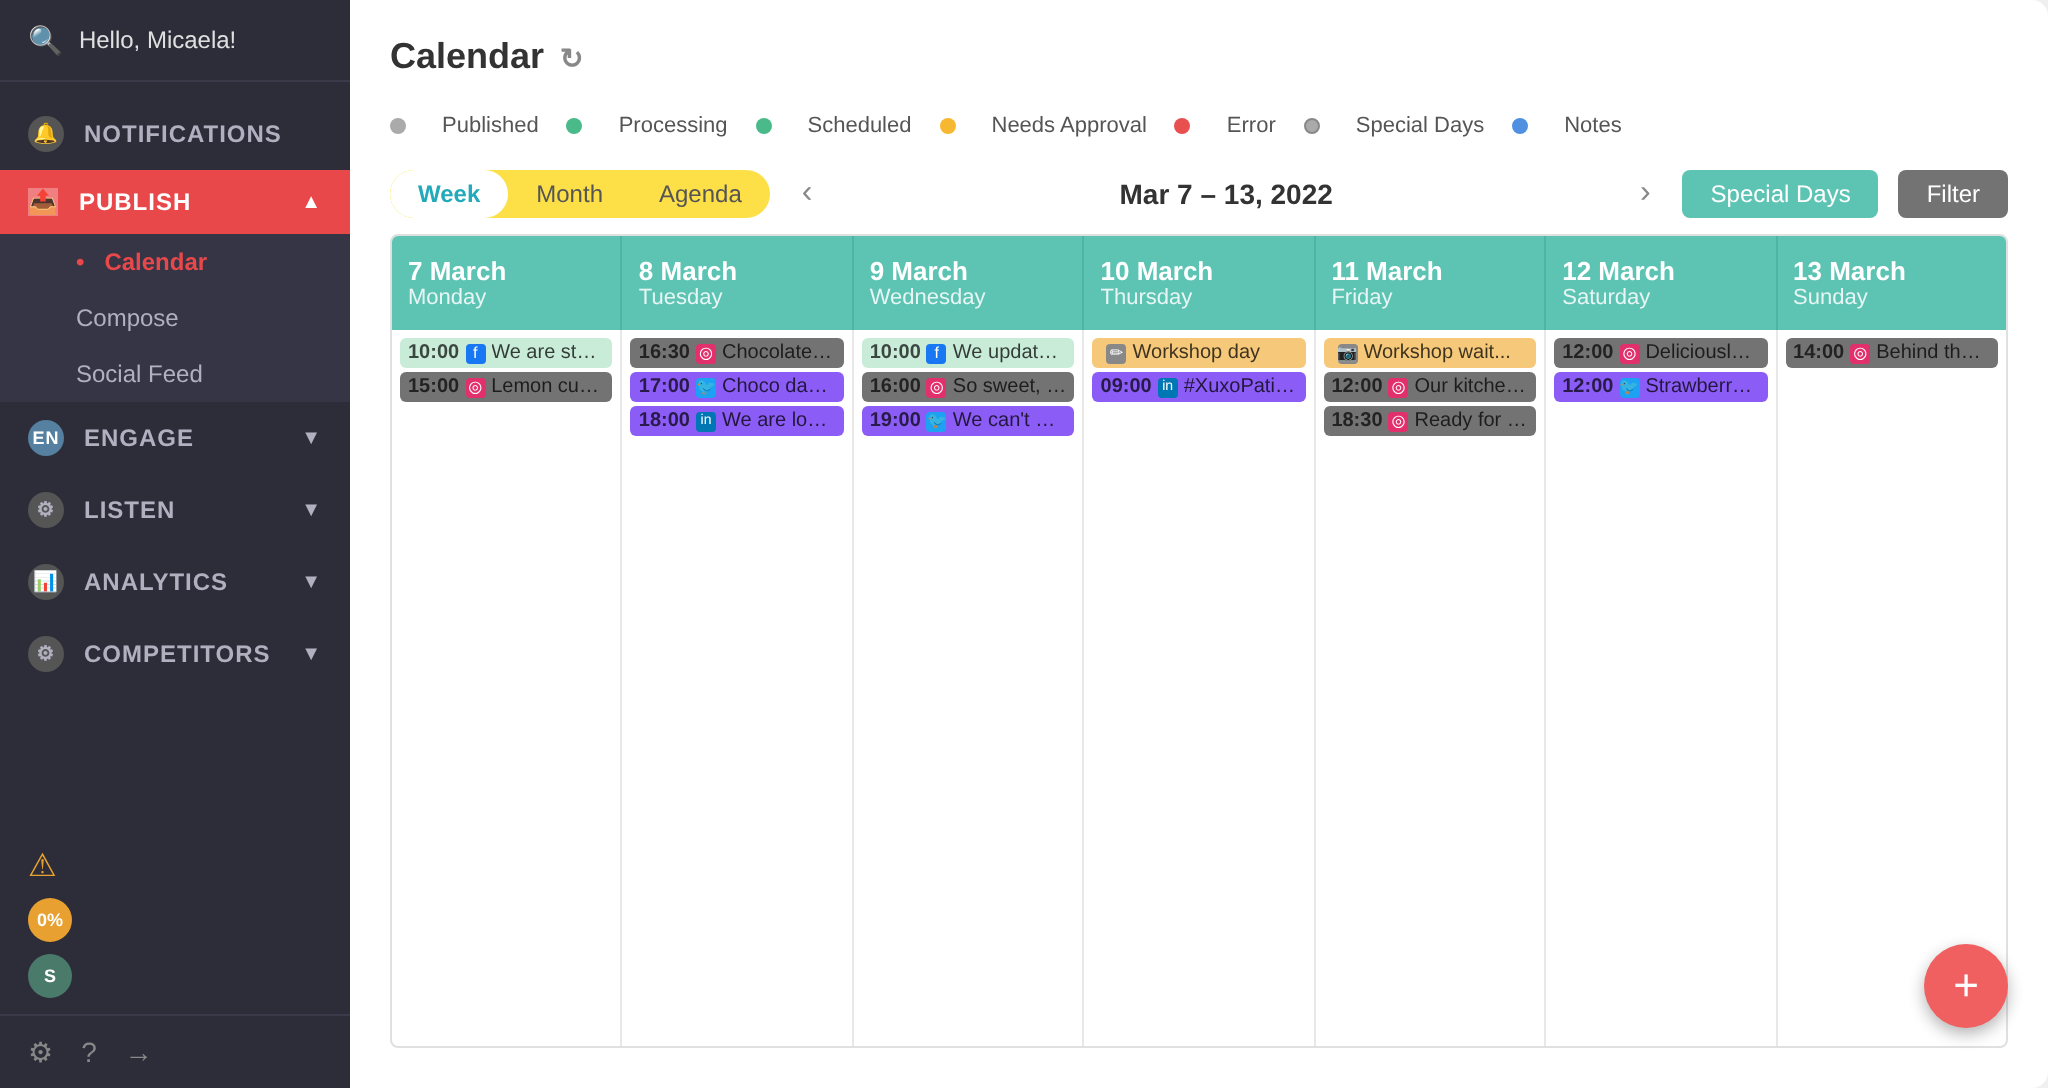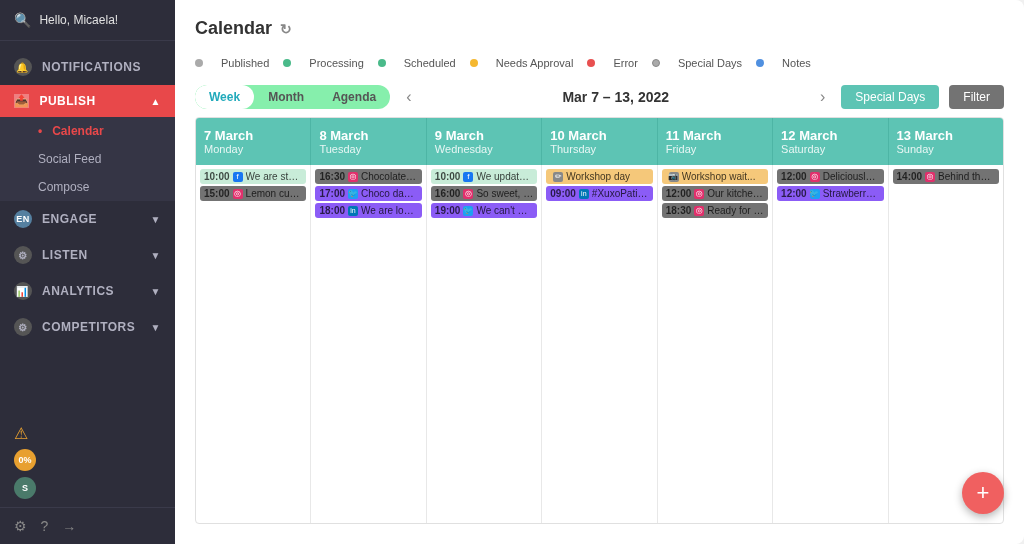--- a/index.html
+++ b/index.html
@@ -31,22 +31,22 @@
 
     .main-header { padding: 18px 20px 10px; }
     .page-title { font-size: 18px; font-weight: 600; color: #333; display: flex; align-items: center; gap: 8px; }
     .refresh-icon { color: #888; font-size: 14px; cursor: pointer; }
 
     .legend { display: flex; align-items: center; gap: 14px; padding: 8px 20px; flex-wrap: wrap; }
     .legend-item { display: flex; align-items: center; gap: 18px; font-size: 11px; color: #555; }
     .legend-dot { width: 8px; height: 8px; border-radius: 50%; flex-shrink: 0; }
 
     .calendar-controls { display: flex; align-items: center; padding: 8px 20px; gap: 10px; }
-    .view-tabs { display: flex; background: #86efac; border-radius: 20px; overflow: hidden; }
-    .view-tab { padding: 5px 14px; font-size: 12px; font-weight: 700; color: #555; cursor: pointer; border: none; background: transparent; }
+    .view-tabs { display: flex; background: #fde047; border-radius: 20px; overflow: hidden; }
+    .view-tab { padding: 5px 14px; font-size: 12px; font-weight: 400; color: #555; cursor: pointer; border: none; background: transparent; }
     .view-tab.active { background: white; color: #2ab; border-radius: 20px; font-weight: 600; }
     .nav-arrows { display: flex; gap: 4px; }
     .nav-arrow { background: none; border: none; color: #888; font-size: 16px; cursor: pointer; padding: 2px 6px; }
     .date-range { font-size: 14px; font-weight: 600; color: #333; margin: 0 8px; flex: 1; text-align: center; }
     .special-days-btn { padding: 5px 14px; background: #5dc4b4; color: white; border: none; border-radius: 4px; font-size: 12px; font-weight: 500; cursor: pointer; }
     .filter-btn { padding: 5px 14px; background: #737373; color: white; border: none; border-radius: 4px; font-size: 12px; font-weight: 500; cursor: pointer; }
 
     
     .calendar-grid { flex: 1; display: flex; flex-direction: column; overflow: hidden; margin: 0 20px 20px; border: 1px solid #e0e0e0; border-radius: 4px; }
     .calendar-header-row { display: flex; background: #5dc4b4; }
@@ -92,24 +92,24 @@
       <div class="publish-header">
         <div class="nav-icon">📤</div>
         <span>PUBLISH</span>
         <span style="margin-left:auto; font-size:10px;">▲</span>
       </div>
       <div class="publish-sub">
         <div class="publish-sub-item active">
           <span>Calendar</span>
         </div>
         <div class="publish-sub-item">
+          <span>Compose</span>
+        </div>
+        <div class="publish-sub-item">
           <span>Social Feed</span>
-        </div>
-        <div class="publish-sub-item">
-          <span>Compose</span>
         </div>
       </div>
     </div>
 
     <div class="nav-item">
       <div class="nav-icon" style="background:#5580a0; color:white; font-size:9px; font-weight:bold;">EN</div>
       <span>ENGAGE</span>
       <span style="margin-left:auto; font-size:10px;">▼</span>
     </div>
 

